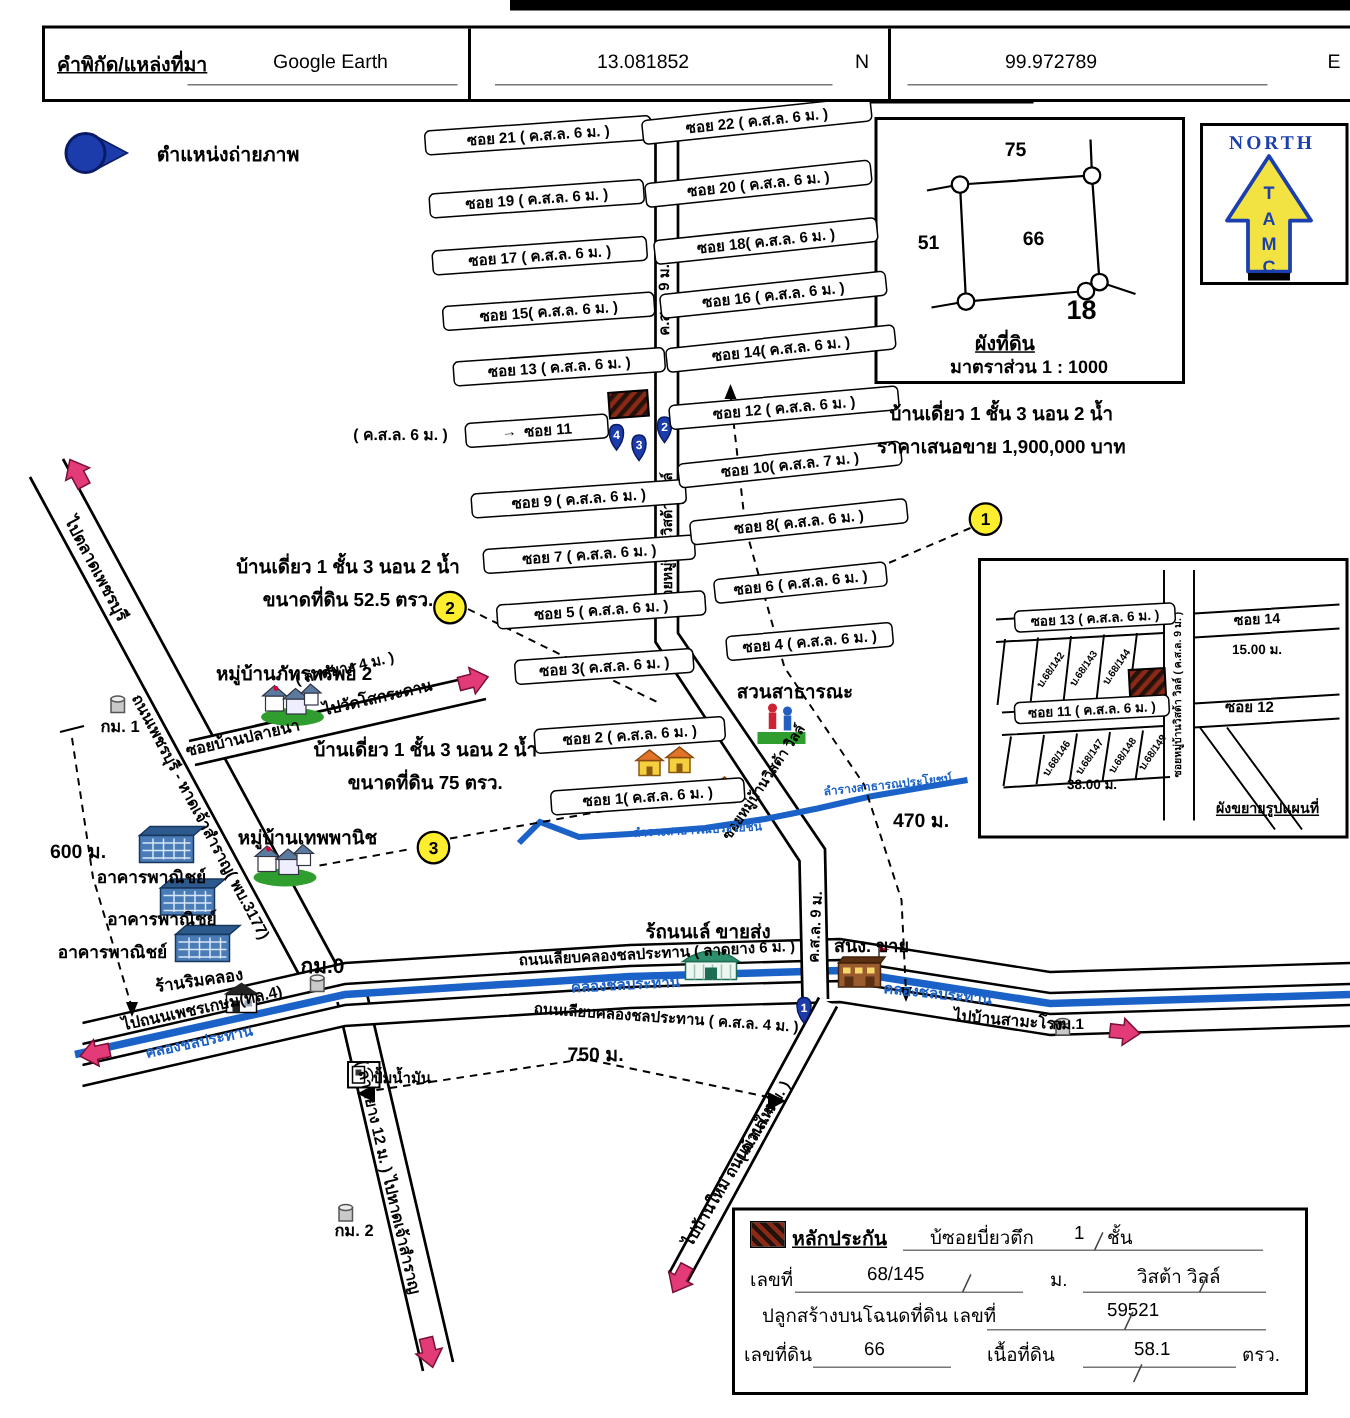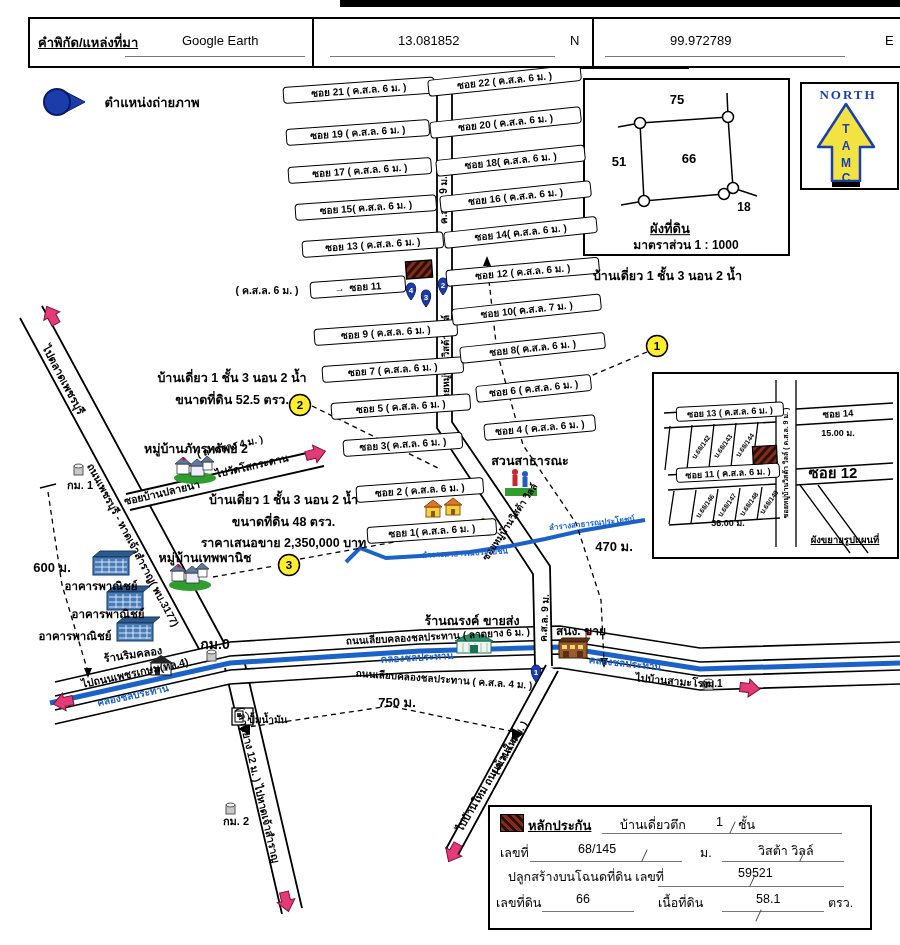--- a/index.html
+++ b/index.html
@@ -311,21 +311,21 @@
 <div class="lab" style="left:848px;top:95px;font-size:13px;color:#1b3fae;letter-spacing:2px;font-family:'Liberation Serif','DejaVu Serif',serif">NORTH</div>
 <div class="lab" style="left:846px;top:129px;font-size:12px;color:#1b3fae">T</div>
 <div class="lab" style="left:846px;top:146px;font-size:12px;color:#1b3fae">A</div>
 <div class="lab" style="left:846px;top:163px;font-size:12px;color:#1b3fae">M</div>
 <div class="lab" style="left:846px;top:178px;font-size:12px;color:#1b3fae">C</div>
 
 <div class="boxb" style="left:583px;top:78px;width:203px;height:174px"></div>
 <div class="lab" style="left:677px;top:100px;font-size:13px">75</div>
 <div class="lab" style="left:619px;top:162px;font-size:13px">51</div>
 <div class="lab" style="left:689px;top:159px;font-size:13px">66</div>
-<div class="lab" style="left:744px;top:207px;font-size:12px">18</div>
+<div class="lab" style="left:721px;top:207px;font-size:18px">18</div>
 <div class="lab ul" style="left:670px;top:229px;font-size:13px">ผังที่ดิน</div>
 <div class="lab" style="left:686px;top:245px;font-size:12px">มาตราส่วน 1 : 1000</div>
 
 <div class="soi" style="left:283px;top:87px;width:150px;--r:-4deg">
       <span>ซอย 21 ( ค.ส.ล. 6 ม. )</span>
     </div>
 <div class="soi" style="left:286px;top:129px;width:142px;--r:-4deg">
       <span>ซอย 19 ( ค.ส.ล. 6 ม. )</span>
     </div>
 <div class="soi" style="left:288px;top:167px;width:142px;--r:-4deg">
@@ -392,35 +392,35 @@
       <span>ซอย 4 ( ค.ส.ล. 6 ม. )</span>
     </div>
 
 <div class="lab" style="left:444px;top:200px;font-size:10px;--r:-90deg">ค.ส.ล. 9 ม.</div>
 <div class="lab" style="left:446px;top:360px;font-size:9.5px;--r:-90deg">ซอยหมู่บ้านวิสต้า วิลล์</div>
 <div class="lab" style="left:510px;top:522px;font-size:9.5px;--r:-56deg">ซอยหมู่บ้านวิสต้า วิลล์</div>
 <div class="lab" style="left:545px;top:618px;font-size:10px;--r:-87deg">ค.ส.ล. 9 ม.</div>
 
 <div class="ann" style="left:570px;top:266px;width:195px">
   <div>บ้านเดี่ยว 1 ชั้น 3 นอน 2 น้ำ</div>
+  <div>ราคาเสนอขาย 1,900,000 บาท</div>
 </div>
 <div class="ann" style="left:148px;top:368px;width:168px">
   <div>บ้านเดี่ยว 1 ชั้น 3 นอน 2 น้ำ</div>
   <div>ขนาดที่ดิน 52.5 ตรว.</div>
 </div>
 <div class="ann" style="left:196px;top:490px;width:175px">
   <div>บ้านเดี่ยว 1 ชั้น 3 นอน 2 น้ำ</div>
-  <div>ขนาดที่ดิน 48 ตรว.</div>
-  <div>ราคาเสนอขาย 2,350,000 บาท</div>
+  <div>ขนาดที่ดิน 75 ตรว.</div>
 </div>
 
 <div class="lab" style="left:196px;top:450px;font-size:12.5px">หมู่บ้านภัทรทรัพย์ 2</div>
 <div class="lab" style="left:205px;top:559px;font-size:12.5px">หมู่บ้านเทพพานิช</div>
 <div class="lab" style="left:530px;top:462px;font-size:12.5px">สวนสาธารณะ</div>
-<div class="lab" style="left:472px;top:622px;font-size:12.5px">ร้านณรงค์ ขายส่ง</div>
+<div class="lab" style="left:472px;top:622px;font-size:12.5px">ร้ถนนเล์ ขายส่ง</div>
 <div class="lab" style="left:581px;top:631px;font-size:12px">สนง. ขาย</div>
 <div class="lab" style="left:133px;top:655px;font-size:11px;--r:-8deg">ร้านริมคลอง</div>
 <div class="lab" style="left:268px;top:720px;font-size:10px">ปั้มน้ำมัน</div>
 <div class="lab" style="left:101px;top:586px;font-size:11.5px">อาคารพาณิชย์</div>
 <div class="lab" style="left:108px;top:614px;font-size:11.5px">อาคารพาณิชย์</div>
 <div class="lab" style="left:75px;top:636px;font-size:11.5px">อาคารพาณิชย์</div>
 
 <div class="lab" style="left:63px;top:380px;font-size:11px;--r:62deg">ไปตลาดเพชรบุรี</div>
 <div class="lab" style="left:133px;top:545px;font-size:10.5px;--r:62deg">ถนนเพชรบุรี - หาดเจ้าสำราญ( พบ.3177)</div>
 <div class="lab" style="left:258px;top:785px;font-size:10.5px;--r:77deg">( ลาดยาง 12 ม. ) ไปหาดเจ้าสำราญ</div>
@@ -449,37 +449,37 @@
 <div class="lab" style="left:614px;top:547px;font-size:13px">470 ม.</div>
 
 <div class="boxb" style="left:652px;top:372px;width:243px;height:183px"></div>
 <div class="soi" style="left:676px;top:407px;width:106px;height:13px;font-size:9px;--r:-3deg;z-index:3">
       <span>ซอย 13 ( ค.ส.ล. 6 ม. )</span>
     </div>
 <div class="soi" style="left:676px;top:468px;width:102px;height:13px;font-size:9px;--r:-3deg;z-index:3">
       <span>ซอย 11 ( ค.ส.ล. 6 ม. )</span>
     </div>
 <div class="lab" style="left:838px;top:414px;font-size:9.5px;--r:-3deg">ซอย 14</div>
-<div class="lab" style="left:833px;top:473px;font-size:15px">ซอย 12</div>
+<div class="lab" style="left:833px;top:473px;font-size:10px">ซอย 12</div>
 <div class="lab" style="left:786px;top:463px;font-size:7px;--r:-90deg">ซอยหมู่บ้านวิสต้า วิลล์ ( ค.ส.ล. 9 ม. )</div>
 <div class="lab" style="left:838px;top:434px;font-size:9px">15.00 ม.</div>
 <div class="lab" style="left:728px;top:524px;font-size:9px">38.00 ม.</div>
 <div class="lab" style="left:701px;top:447px;font-size:6.8px;--r:-55deg">บ.68/142</div>
 <div class="lab" style="left:723px;top:446px;font-size:6.8px;--r:-55deg">บ.68/143</div>
 <div class="lab" style="left:745px;top:445px;font-size:6.8px;--r:-55deg">บ.68/144</div>
 <div class="lab" style="left:705px;top:506px;font-size:6.8px;--r:-55deg">บ.68/146</div>
 <div class="lab" style="left:727px;top:505px;font-size:6.8px;--r:-55deg">บ.68/147</div>
 <div class="lab" style="left:749px;top:504px;font-size:6.8px;--r:-55deg">บ.68/148</div>
 <div class="lab" style="left:769px;top:502px;font-size:6.8px;--r:-55deg">บ.68/149</div>
 <div class="lab ul" style="left:845px;top:540px;font-size:9.5px">ผังขยายรูปแผนที่</div>
 
 <div class="boxb" style="left:488px;top:805px;width:380px;height:121px;background:#fff;font-size:12.5px">
   <div class="swatch" style="left:10px;top:7px;width:22px;height:16px"></div>
   <div class="pos ul" style="left:38px;top:8px;font-weight:bold;font-size:13px">หลักประกัน</div>
-  <div class="pos" style="left:130px;top:8px">บ้านเดี่ยวตึก</div>
+  <div class="pos" style="left:130px;top:8px">บ้ซอยบี่ยวตึก</div>
   <div class="pos" style="left:226px;top:8px">1</div>
   <div class="pos" style="left:248px;top:8px">ชั้น</div>
   <div class="rule" style="left:112px;top:26px;width:240px"></div>
 
   <div class="pos" style="left:10px;top:36px">เลขที่</div>
   <div class="pos" style="left:88px;top:35px">68/145</div>
   <div class="pos" style="left:210px;top:36px">ม.</div>
   <div class="pos" style="left:268px;top:34px">วิสต้า วิลล์</div>
   <div class="rule" style="left:40px;top:54px;width:152px"></div>
   <div class="rule" style="left:232px;top:54px;width:122px"></div>

